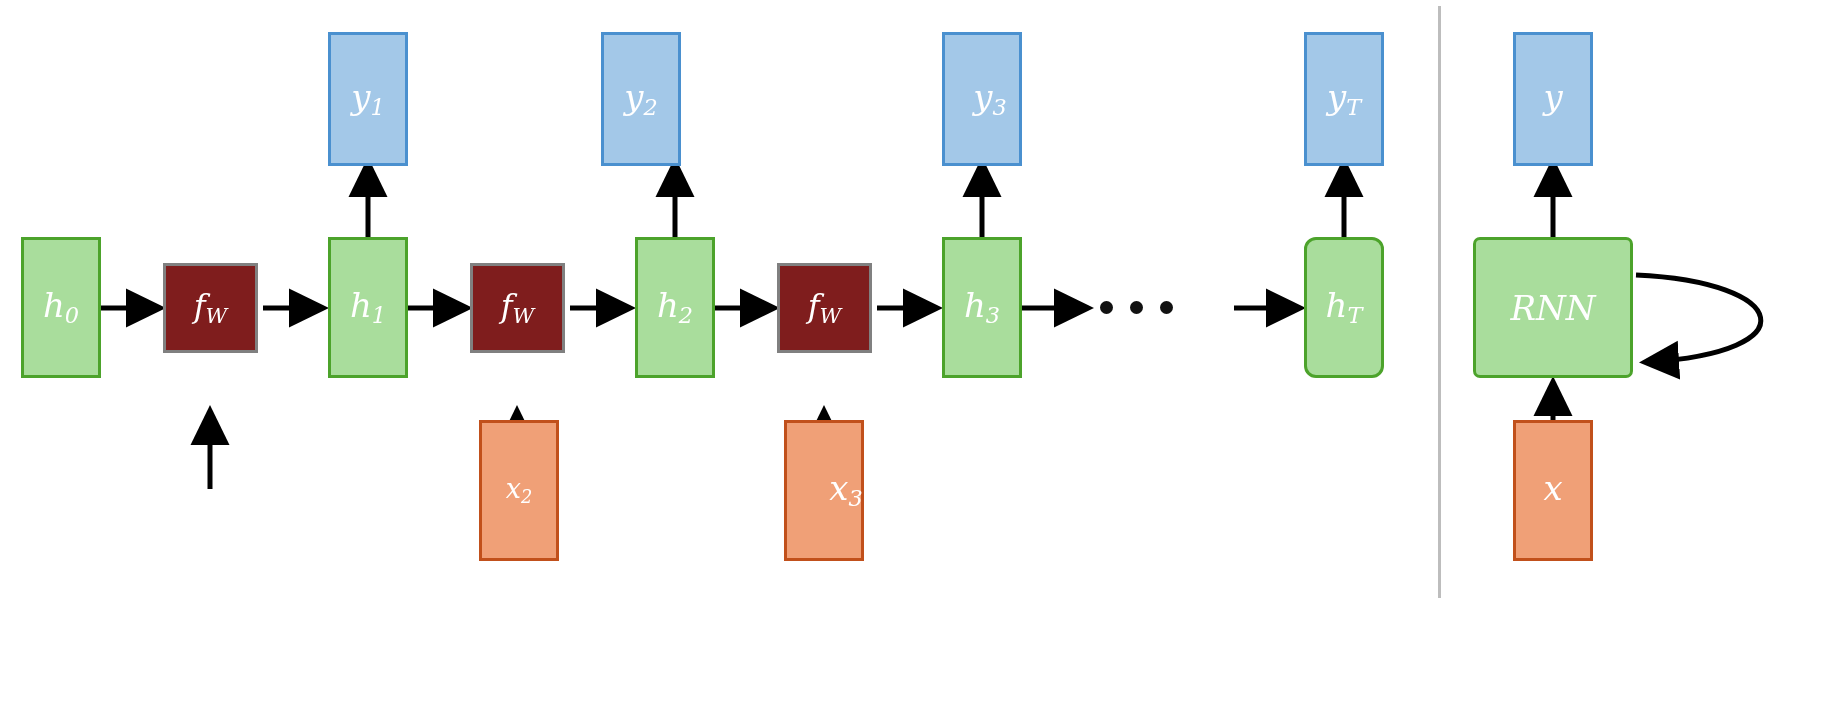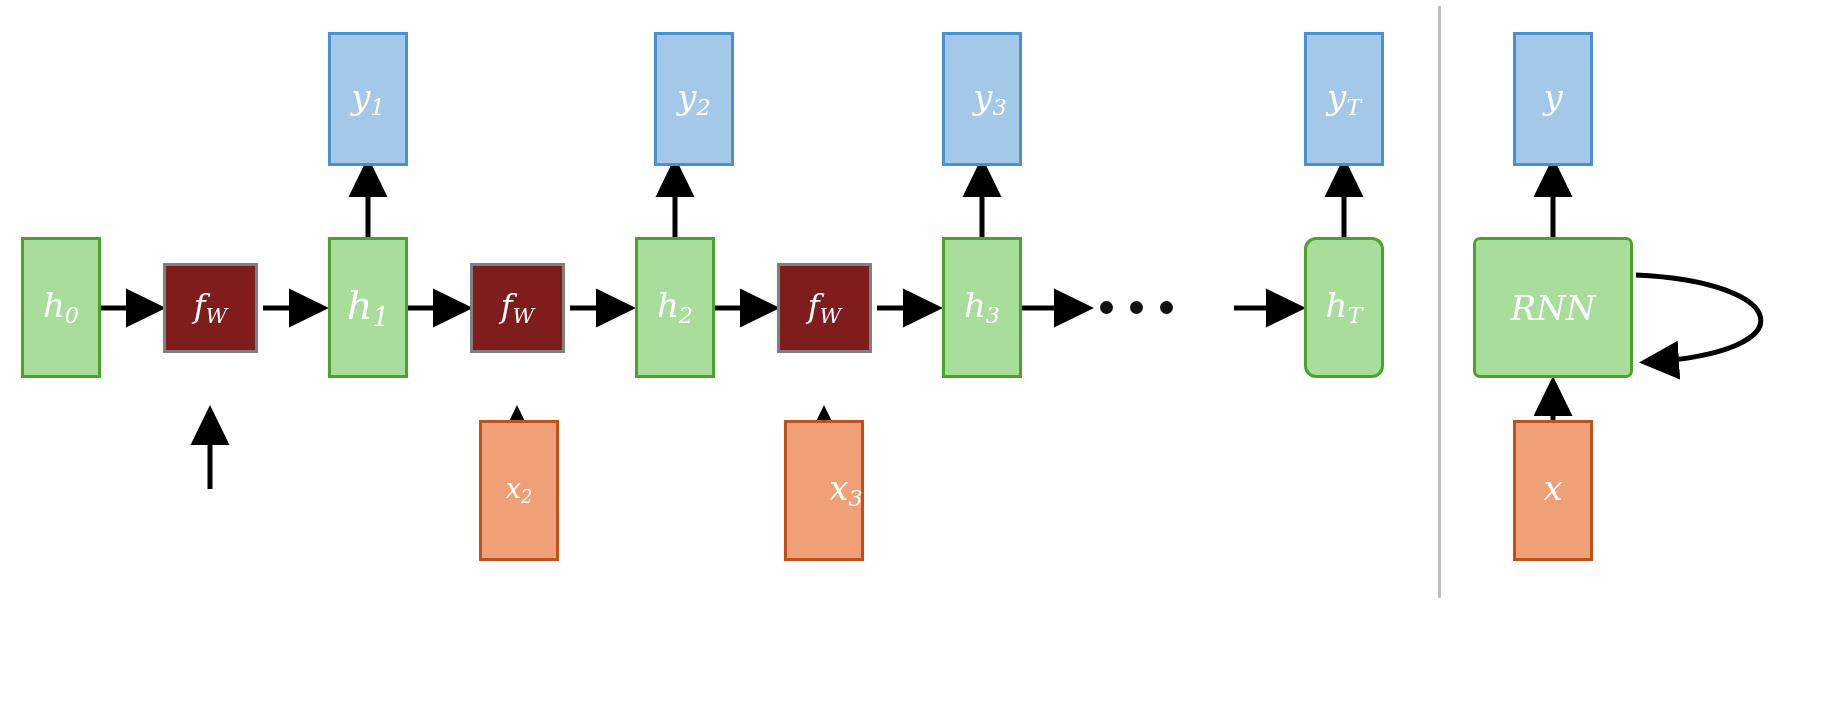--- a/index.html
+++ b/index.html
@@ -66,37 +66,37 @@
     <line class="wire" x1="1553" y1="237" x2="1553" y2="166" marker-end="url(#ah)"></line>
 
     <path class="wire" d="M1636,275 C1790,282 1810,352 1648,362" marker-end="url(#ah)"></path>
   </svg>
 
   <div class="divider" style="left:1438px;top:6px;height:592px;"></div>
 
   <div class="node blue" style="left:328px;top:32px;width:80px;height:134px;font-size:34px;">
     <span class="lbl"><span>y</span><span class="sub">1</span></span>
   </div>
-  <div class="node blue" style="left:654px;top:32px;width:80px;height:134px;font-size:34px;">
+  <div class="node blue" style="left:601px;top:32px;width:80px;height:134px;font-size:34px;">
     <span class="lbl"><span>y</span><span class="sub">2</span></span>
   </div>
   <div class="node blue" style="left:942px;top:32px;width:80px;height:134px;font-size:34px;padding-left:16px;">
     <span class="lbl"><span>y</span><span class="sub">3</span></span>
   </div>
   <div class="node blue" style="left:1304px;top:32px;width:80px;height:134px;font-size:34px;">
     <span class="lbl"><span>y</span><span class="sub">T</span></span>
   </div>
   <div class="node blue" style="left:1513px;top:32px;width:80px;height:134px;font-size:34px;">
     <span class="lbl"><span>y</span><span class="sub"></span></span>
   </div>
 
   <div class="node green" style="left:21px;top:237px;width:80px;height:141px;font-size:34px;">
     <span class="lbl"><span>h</span><span class="sub">0</span></span>
   </div>
-  <div class="node green" style="left:328px;top:237px;width:80px;height:141px;font-size:40px;">
+  <div class="node green" style="left:328px;top:237px;width:80px;height:141px;font-size:34px;">
     <span class="lbl"><span>h</span><span class="sub">1</span></span>
   </div>
   <div class="node green" style="left:635px;top:237px;width:80px;height:141px;font-size:34px;">
     <span class="lbl"><span>h</span><span class="sub">2</span></span>
   </div>
   <div class="node green" style="left:942px;top:237px;width:80px;height:141px;font-size:34px;">
     <span class="lbl"><span>h</span><span class="sub">3</span></span>
   </div>
   <div class="node green" style="left:1304px;top:237px;width:80px;height:141px;font-size:34px;border-radius:12px;">
     <span class="lbl"><span>h</span><span class="sub">T</span></span>

